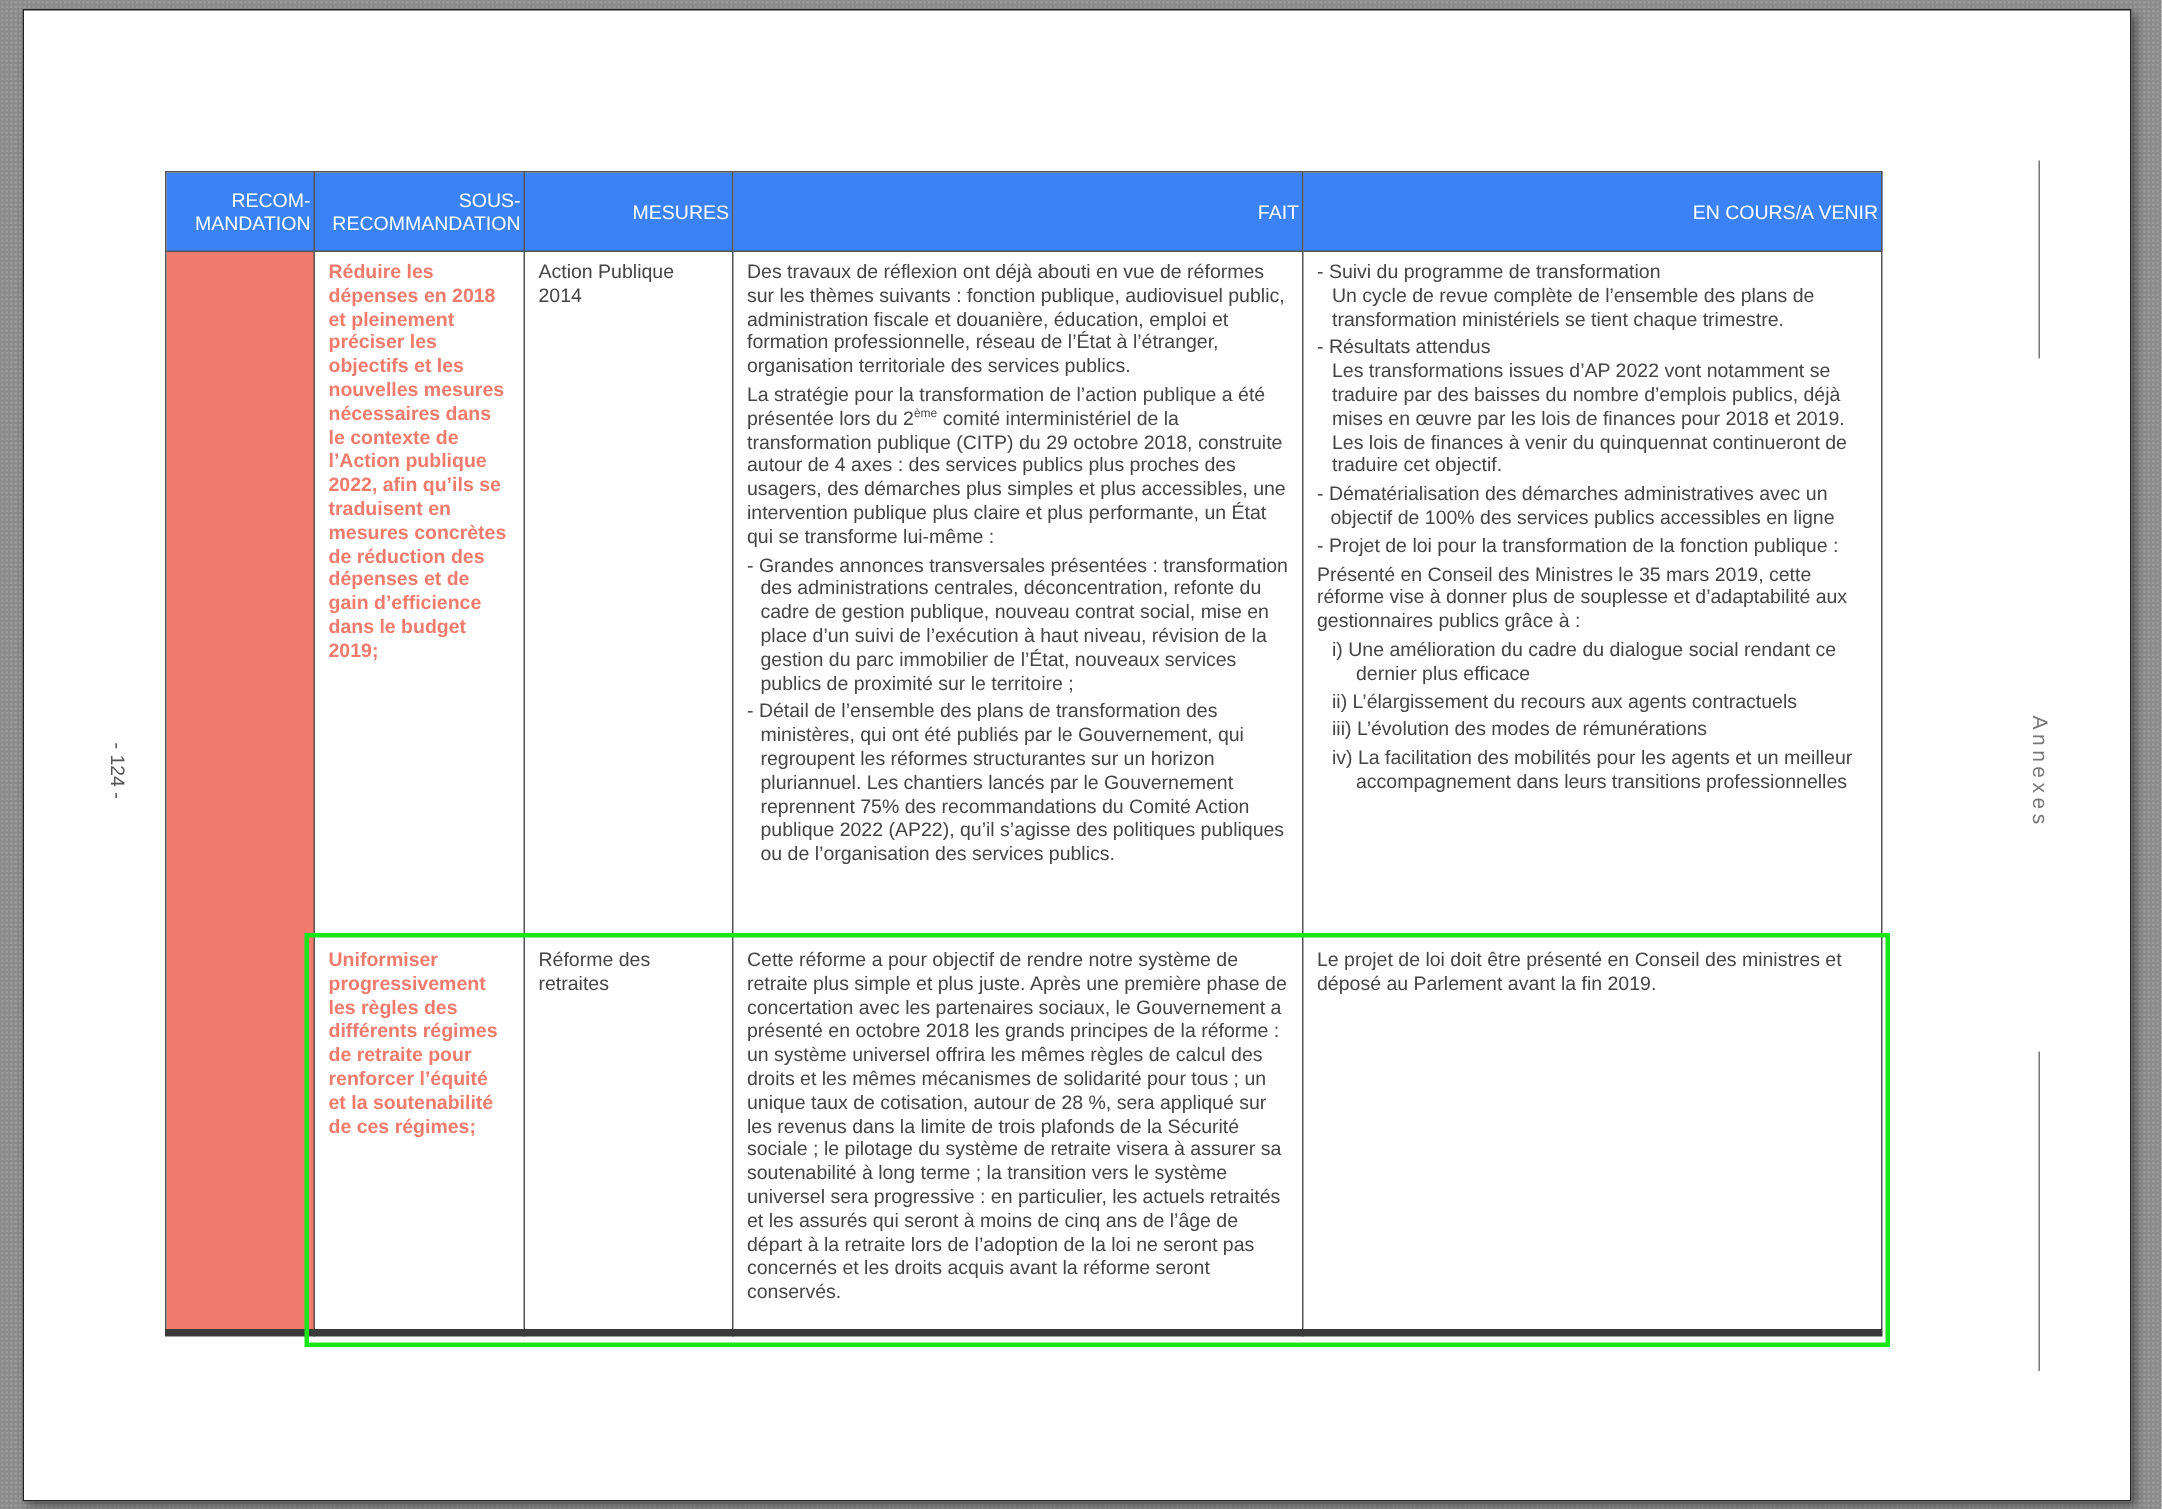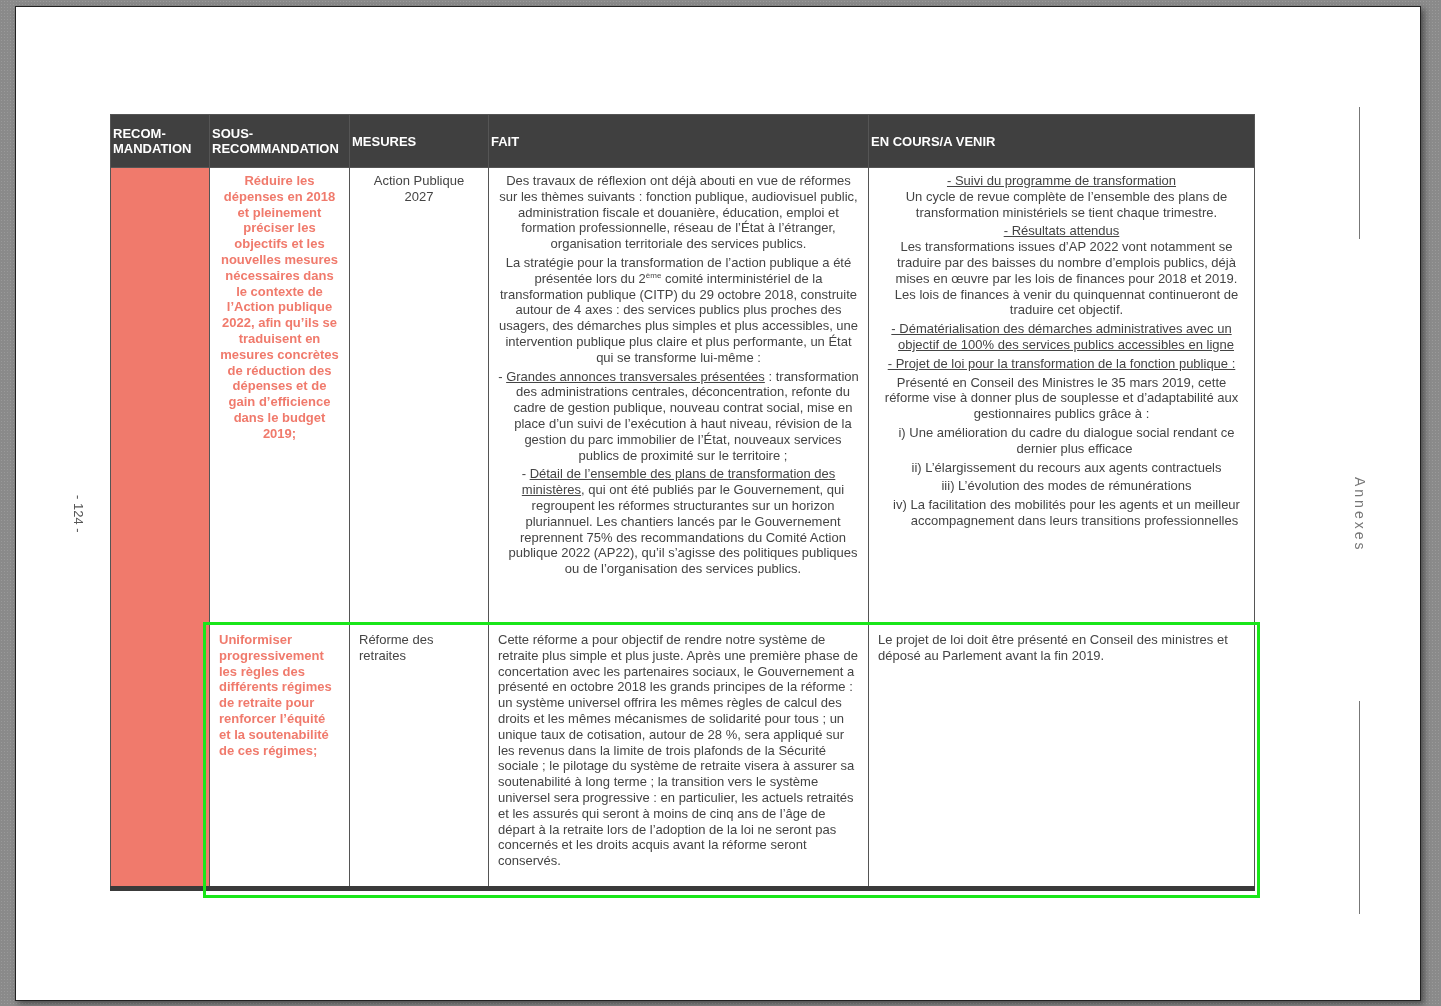--- a/index.html
+++ b/index.html
@@ -32,39 +32,39 @@
   .side-line.top { top: 100px; height: 132px; }
   .side-line.bottom { top: 694px; height: 213px; }
 
   table.main {
     position: absolute; left: 110px; top: 114px;
     width: 1144px; border-collapse: collapse;
     table-layout: fixed;
     border-bottom: 5px solid #3a3a3a;
   }
   table.main th {
-    background: #404040; color: #fff; font-weight: bold; font-size: 13px;
-    text-align: left; vertical-align: middle; height: 52px;
+    background: #3b82f6; color: #fff; font-weight: normal; font-size: 13px;
+    text-align: right; vertical-align: middle; height: 52px;
     border-left: 1px solid #555; border-right: 1px solid #555; border-top: 1px solid #555;
     line-height: 15px; padding: 0 2px;
   }
   table.main td {
     vertical-align: top; font-size: 13px; line-height: 15.8px; color: #444;
     border: 1px solid #555; padding: 5px 9px 4px 9px;
   }
   td.rec-cell { background: #f07a6c; border-bottom: none; }
   .sous { color: #f07a6c; font-weight: bold; line-height: 15.8px; }
   .para { margin: 0 0 3px 0; }
   .bullet { padding-left: 9px; text-indent: -9px; margin: 0 0 3px 0; }
-  .u { text-decoration: underline; }
+  .u { }
   .indent { padding-left: 10px; margin: 0 0 3px 0; }
   .roman { padding-left: 26px; text-indent: -16px; margin: 0 0 3px 0; }
   b { font-weight: normal; color: #444; }
   sup { font-size: 8px; line-height: 0; }
-  tr.row1 td { height: 446px; text-align: center; }
+  tr.row1 td { height: 446px; }
   tr.row2 td { height: 250px; padding-top: 8px; margin-left: 40px; }
 
   .highlight {
     position: absolute; left: 203px; top: 622px; width: 1051px; height: 270px;
     border: 3px solid #19e619; pointer-events: none;
   }
 </style>
 </head>
 <body>
 
@@ -93,21 +93,21 @@
       <th>FAIT</th>
       <th>EN COURS/A VENIR</th>
     </tr>
   </thead>
   <tbody>
     <tr class="row1">
       <td class="rec-cell" rowspan="2"></td>
       <td>
           <div class="sous">Réduire les dépenses en 2018 et pleinement préciser les objectifs et les nouvelles mesures nécessaires dans le contexte de l’Action publique 2022, afin qu’ils se traduisent en mesures concrètes de réduction des dépenses et de gain d’efficience dans le budget 2019;</div>
         </td>
-      <td>Action Publique 2027</td>
+      <td>Action Publique 2014</td>
       <td>
         <p class="para">Des travaux de réflexion ont déjà abouti en vue de réformes sur les thèmes suivants : fonction publique, audiovisuel public, administration fiscale et douanière, éducation, emploi et formation professionnelle, réseau de l’État à l’étranger, organisation territoriale des services publics.</p>
         <p class="para"><span>La stratégie pour la transformation de l’action publique a été présentée lors du 2</span><sup>ème</sup><span> comité interministériel de la transformation publique (CITP) du 29 octobre 2018, construite autour de 4 axes : des services publics plus proches des usagers, des démarches plus simples et plus accessibles, une intervention publique plus claire et plus performante, un État qui se transforme lui-même :</span></p>
         <p class="bullet"><span>- </span><span class="u">Grandes annonces transversales présentées</span><span> : transformation des administrations centrales, déconcentration, refonte du cadre de gestion publique, nouveau contrat social, mise en place d’un suivi de l’exécution à haut niveau, révision de la gestion du parc immobilier de l’État, nouveaux services publics de proximité sur le territoire ;</span></p>
         <p class="bullet"><span>- </span><span class="u">Détail de l’ensemble des plans de transformation des ministères</span><span>, qui ont été publiés par le Gouvernement, qui regroupent les réformes structurantes sur un horizon pluriannuel. Les chantiers lancés par le Gouvernement reprennent 75% des recommandations du Comité Action publique 2022 (AP22), qu’il s’agisse des politiques publiques ou de l’organisation des services publics.</span></p>
       </td>
       <td>
         <p class="para u" style="margin:0">- Suivi du programme de transformation </p>
         <p class="indent">Un cycle de revue complète de l’ensemble des plans de transformation ministériels se tient chaque trimestre.</p>
         <p class="para u" style="margin:0">- Résultats attendus </p>

